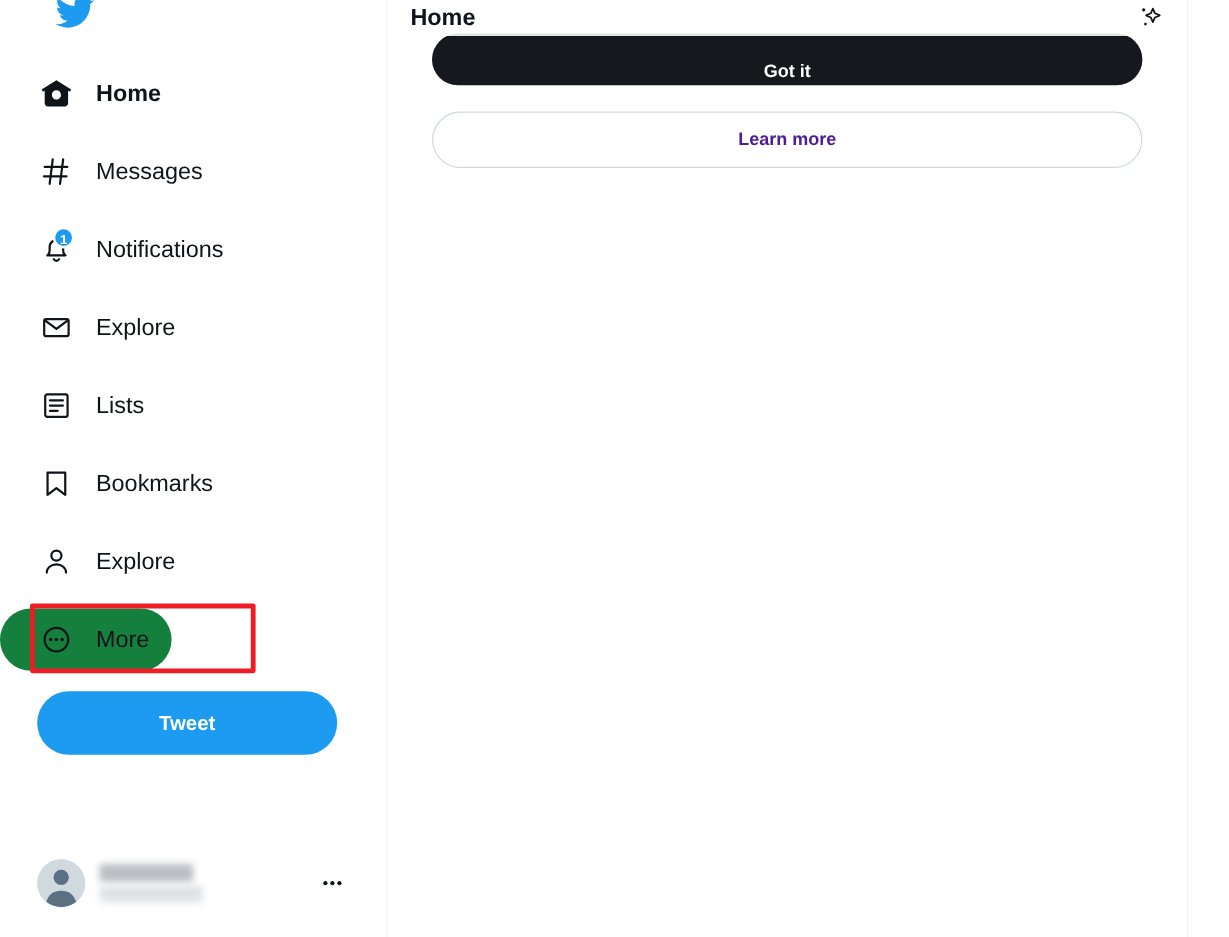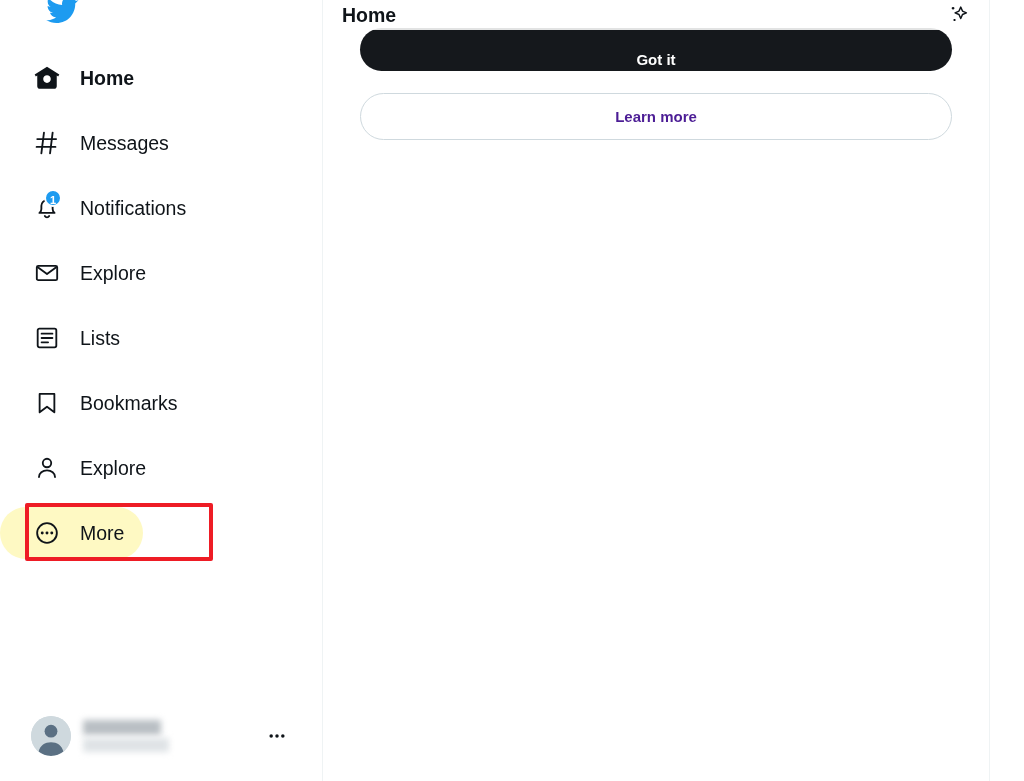--- a/index.html
+++ b/index.html
@@ -76,21 +76,21 @@
   .nav-item .nav-icon svg { display: block; }
   .nav-item .nav-label {
     margin-left: 20px;
     font-size: 19.5px;
     line-height: 24px;
     color: #0f1419;
     white-space: nowrap;
     padding-right: 19px;
   }
   .nav-item.active .nav-label { font-weight: bold; }
-  .nav-item.hovered { background: #fef9c3; }
+  .nav-item.hovered { background: #15803d; }
 
   .badge {
     position: absolute;
     top: -6px; left: 11px;
     min-width: 18px; height: 18px;
     padding: 0 4px;
     border-radius: 9px;
     background: #1d9bf0;
     color: #ffffff;
     font-size: 11px;
@@ -336,20 +336,21 @@
             <circle cx="16.4" cy="12" r="1.35" fill="#0f1419" stroke="none"></circle>
           </svg>
         </span>
         <span class="nav-label">More</span>
       </div>
 
     </nav>
 
     <div id="annotation-box"></div>
 
+    <button id="tweet-button">Tweet</button>
 
     <div id="account">
       <div id="avatar">
         <svg viewBox="0 0 40 40" xmlns="http://www.w3.org/2000/svg">
           <circle cx="20" cy="20" r="20" fill="#cfd9de"></circle>
           <circle cx="20" cy="15.2" r="6.4" fill="#5b7083"></circle>
           <path d="M7.6 35.6c1.4-6.2 6.4-9.4 12.4-9.4s11 3.2 12.4 9.4c-3.3 2.8-7.6 4.4-12.4 4.4s-9.1-1.6-12.4-4.4z" fill="#5b7083"></path>
         </svg>
       </div>
       <div id="account-text">

